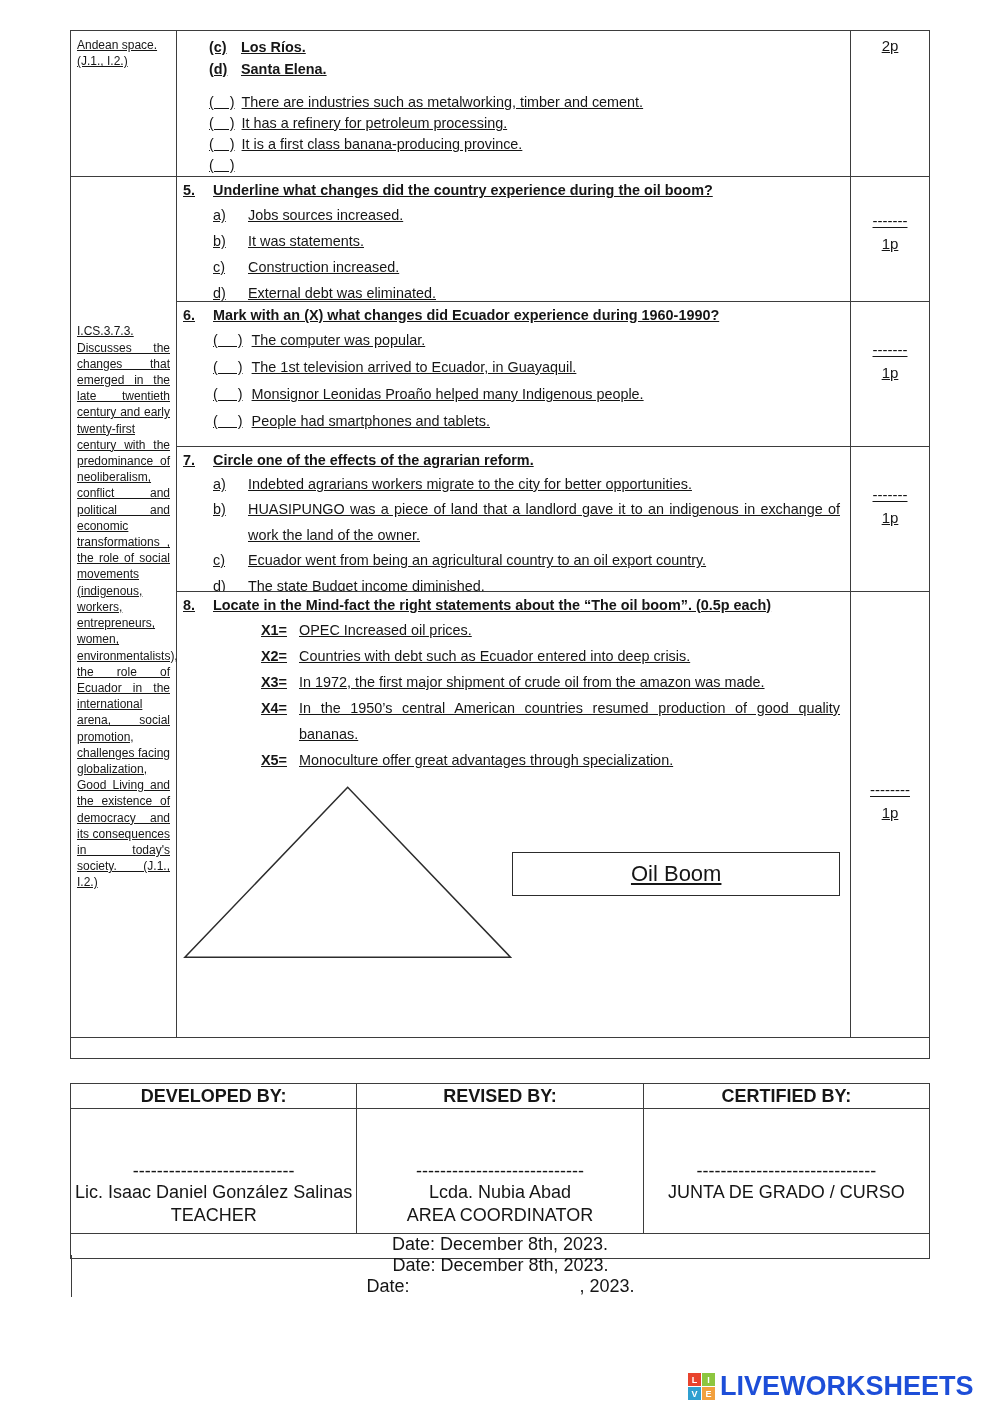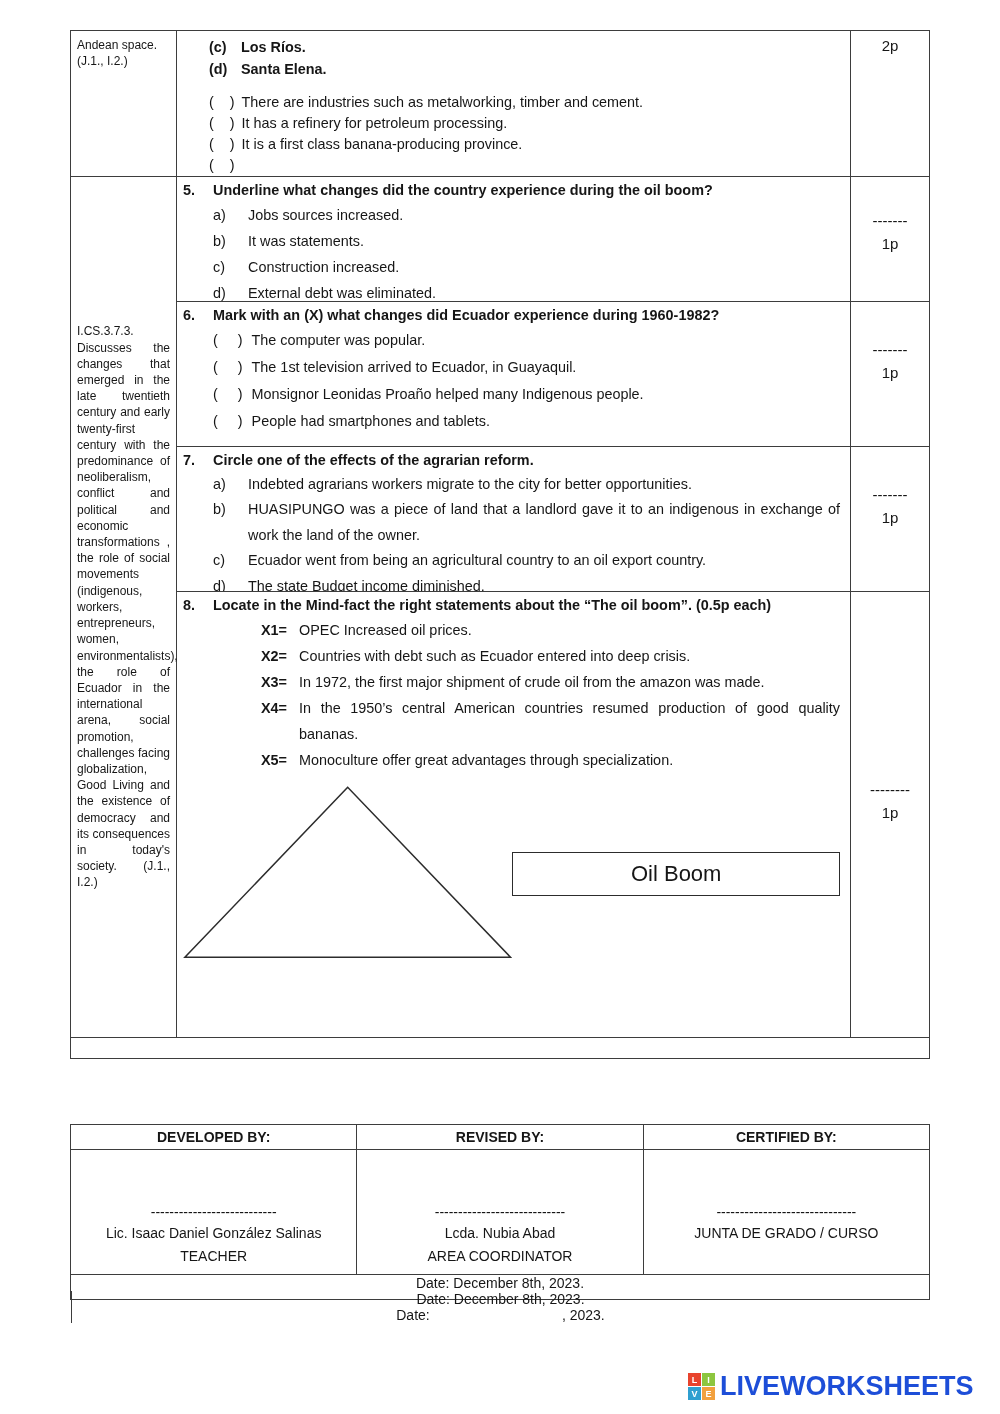--- a/index.html
+++ b/index.html
@@ -2,21 +2,21 @@
 <html><head>
 <meta charset="utf-8">
 <style>
   * { margin:0; padding:0; box-sizing:border-box; }
   html,body { background:#ffffff; }
   .sheet {
     position:relative; width:1000px; height:1414px; background:#ffffff;
     font-family:"Liberation Sans", sans-serif; color:#161616; overflow:hidden;
   }
   
-  .main-table { position:absolute; left:70px; top:30px; width:860px; border:1.5px solid #3d3d3d; }
+  .main-table { position:absolute; left:70px; top:30px; width:860px; border:1.5px solid #3d3d3d;text-decoration:underline; }
   .trow { display:flex; }
   .row1 { height:146px; border-bottom:1.5px solid #3d3d3d; overflow:hidden; }
   .col-left { flex:0 0 106px; width:106px; border-right:1.5px solid #3d3d3d; font-size:12px; line-height:16.2px; padding:6px 6px; }
   .col-mid { flex:1 1 auto; min-width:0; overflow:hidden; }
   .col-pts { flex:0 0 79px; width:79px; border-left:1.5px solid #3d3d3d; font-size:15px; text-align:center;margin-left:47px; }
   .row1 .col-pts { padding-top:6px; }
 
   .top-mid { padding:6px 10px 0 32px; font-size:14.4px; }
   .opt { display:flex; font-weight:bold; line-height:21.5px; }
   .opt-label { flex:0 0 32px; white-space:pre; }
@@ -56,21 +56,21 @@
   .pts-cell { font-size:15px; text-align:center; line-height:20px; }
   .pts-cell .pts-val { line-height:26px; }
   .pts-q5 { height:125px; border-bottom:1.5px solid #3d3d3d; padding-top:34px; }
   .pts-q6 { height:145px; border-bottom:1.5px solid #3d3d3d; padding-top:38px; }
   .pts-q7 { height:145px; border-bottom:1.5px solid #3d3d3d; padding-top:38px; }
   .pts-q8 { height:445px; padding-top:188px; }
 
   .empty-row { height:21px; border-top:1.5px solid #3d3d3d; }
 
   
-  .sig-table { position:absolute; left:70px; top:1124px; width:860px; border:1.5px solid #3d3d3d; font-size:14px; }
+  .sig-table { position:absolute; left:70px; top:1083px; width:860px; border:1.5px solid #3d3d3d; font-size:18px; }
   .sig-row { display:flex; }
   .sig-col { flex:1 1 0; min-width:0; }
   .sig-col + .sig-col { border-left:1.5px solid #3d3d3d; }
   .sig-head { height:25px; border-bottom:1.5px solid #3d3d3d; }
   .sig-head .sig-col { display:flex; align-items:center; justify-content:center; font-weight:bold; }
   .sig-body { height:125px; border-bottom:1.5px solid #3d3d3d; }
   .sig-body .sig-col { display:flex; flex-direction:column; justify-content:flex-end; align-items:center; padding-bottom:6px; }
   .sig-dash { line-height:20px; white-space:pre; }
   .sig-name { line-height:22px; }
   .sig-role { line-height:24px; min-height:24px; }
@@ -155,21 +155,21 @@
             <div class="item">
               <span class="item-label">d)</span>
               <span class="item-text">External debt was eliminated.</span>
             </div>
           </div>
         </div>
 
         <div class="q-cell q6">
           <div class="q-head">
             <span class="q-num">6.</span>
-            <span class="q-title">Mark with an (X) what changes did Ecuador experience during 1960-1982?</span>
+            <span class="q-title">Mark with an (X) what changes did Ecuador experience during 1960-1990?</span>
           </div>
           <div class="items">
             <div class="item">
               <span class="item-label">(     )</span>
               <span class="item-text">The computer was popular.</span>
             </div>
             <div class="item">
               <span class="item-label">(     )</span>
               <span class="item-text">The 1st television arrived to Ecuador, in Guayaquil.</span>
             </div>

